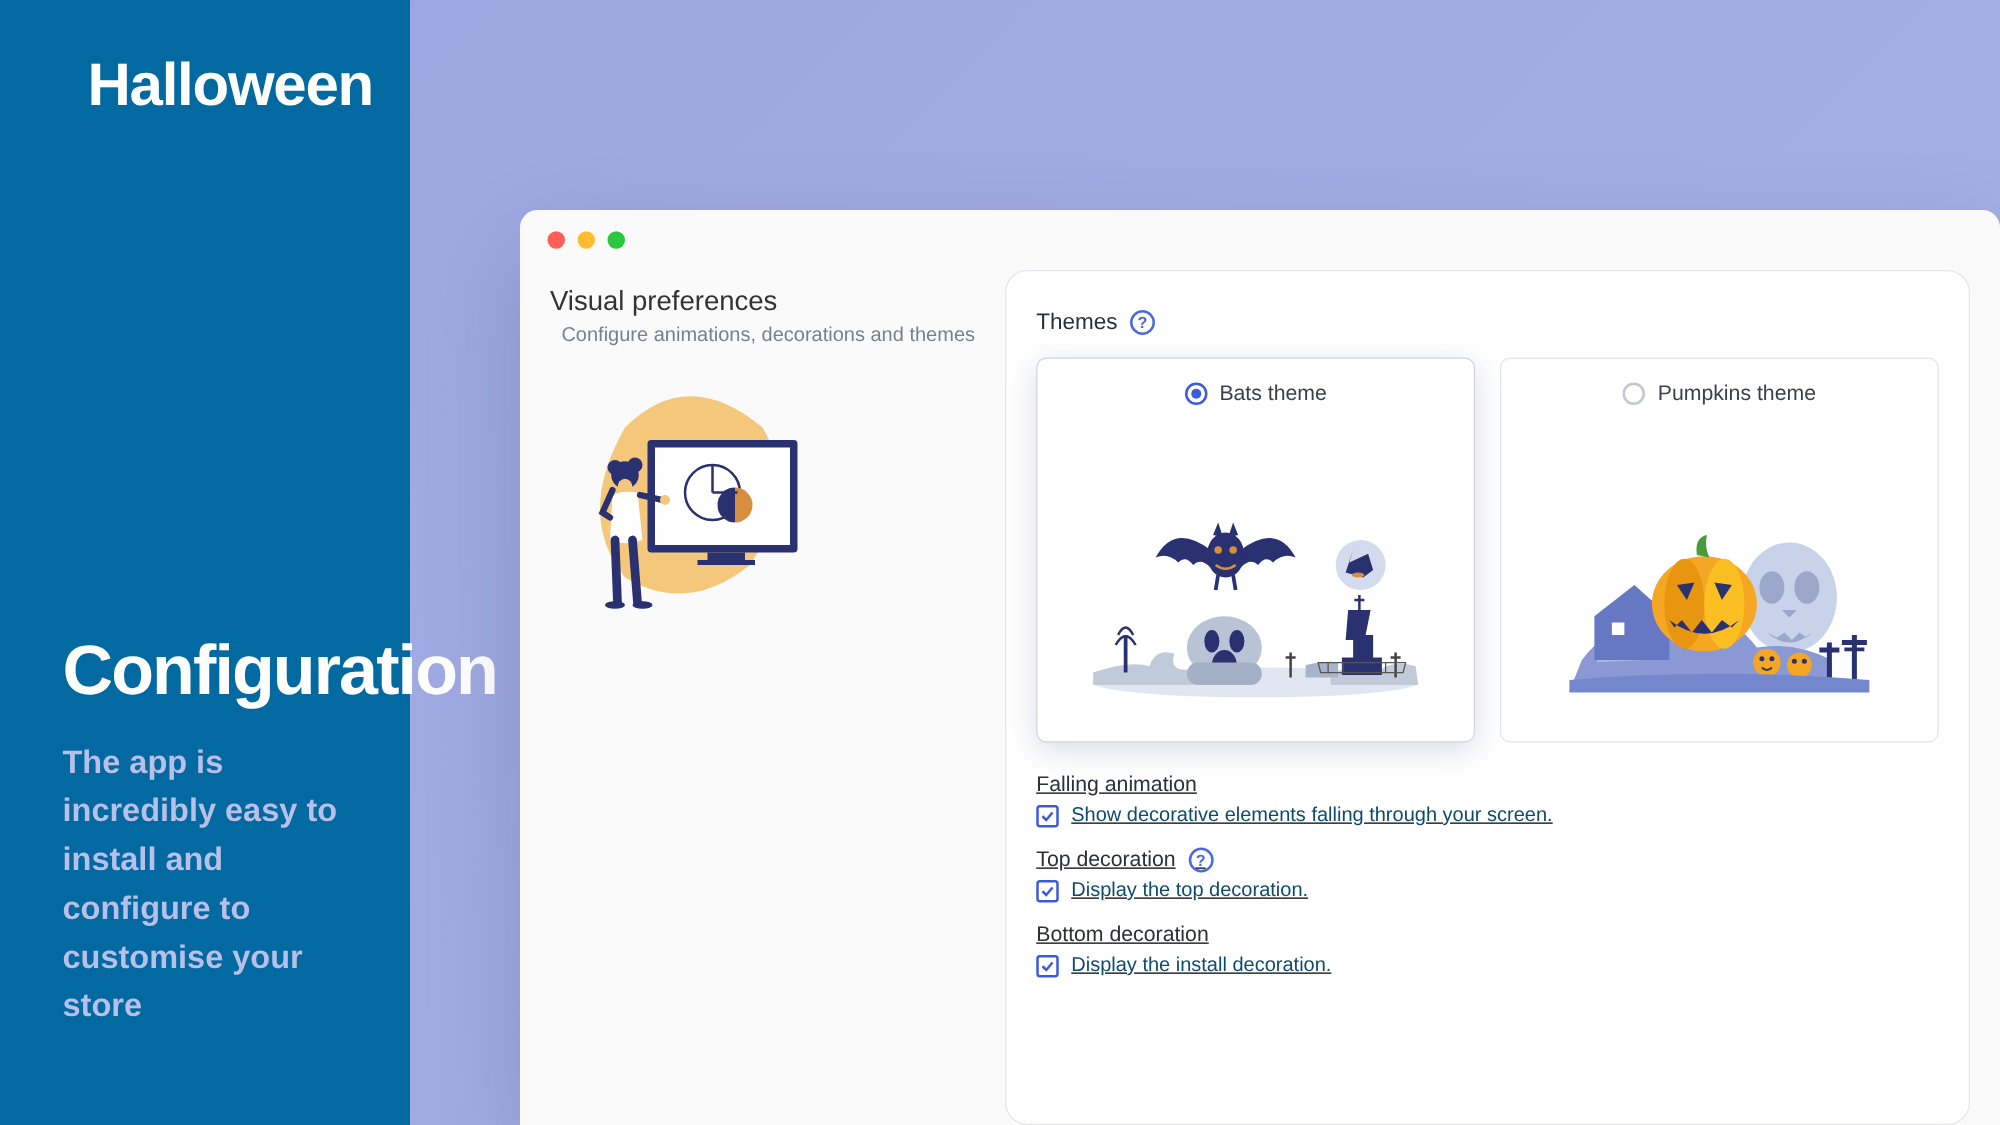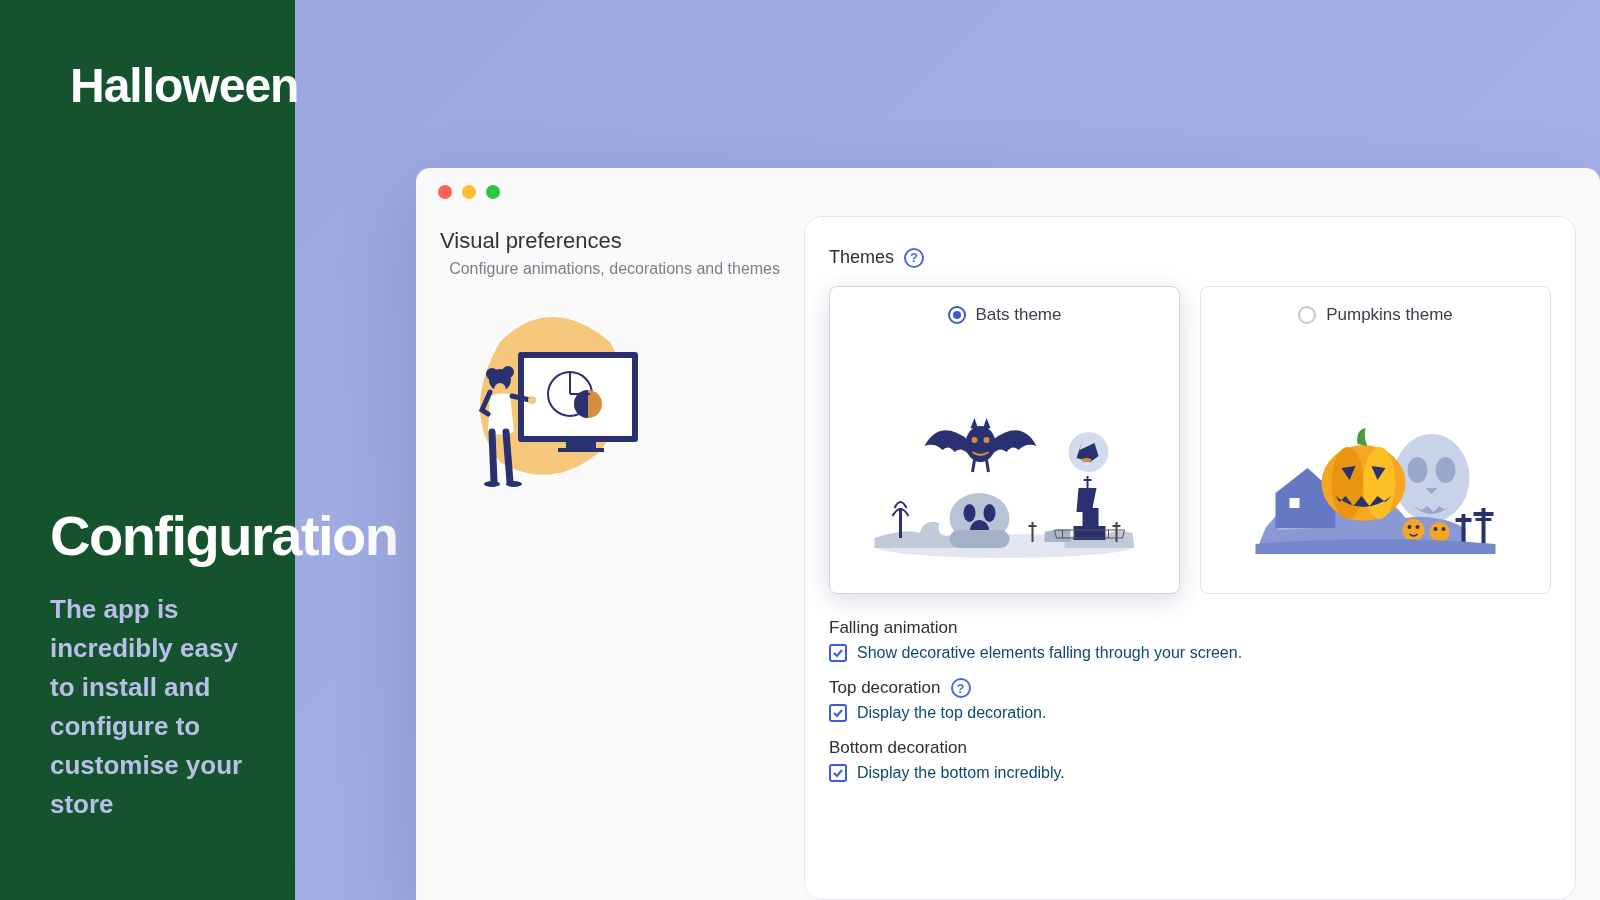--- a/index.html
+++ b/index.html
@@ -7,23 +7,23 @@
   width: 1600px;
   height: 900px;
   background: linear-gradient(135deg, #9BA6E0 0%, #A8B2E8 100%);
   font-family: -apple-system, BlinkMacSystemFont, "Segoe UI", Helvetica, Arial, sans-serif;
   overflow: hidden;
   position: relative;
 }
 .sidebar {
   position: absolute;
   left: 0; top: 0;
-  width: 295px; height: 900px;
-  background: #14532d;
-  padding: 45px 50px;
+  width: 328px; height: 900px;
+  background: #0369a1;
+  padding: 28px 50px;
   color: #fff;
 }
 .brand { display: flex; align-items: center; gap: 20px; }
 .brand-icon {
   width: 80px; height: 80px;
   border-radius: 12px;
   background: radial-gradient(circle at 50% 40%, #f59e0b 40%, #1a1a2e 75%);
   position: relative;
   overflow: hidden;
 }
@@ -86,21 +86,21 @@
 .radio-outer {
   width: 18px; height: 18px; border: 2px solid #C2C7D1; border-radius: 50%;
   display: inline-flex; align-items: center; justify-content: center;
 }
 .selected .radio-outer { border-color: #3C5BD9;}
 .radio-inner { width: 8px; height: 8px; border-radius: 50%; background: transparent;}
 .selected .radio-inner { background: #3C5BD9;}
 .theme-img { flex:1; display: flex; align-items: center; justify-content: center; min-height: 230px;}
 .theme-img svg { width: 100%; height: 200px; }
 
-.setting-group { margin-top: 0; margin-bottom: 16px;}
+.setting-group { margin-top: 0; margin-bottom: 16px; text-decoration: underline;}
 .setting-label { font-size: 17px; color: #2b2f36; font-weight: 500; display: flex; align-items: center; gap: 10px; margin-bottom: 6px;}
 .setting-check { display: flex; align-items: center; gap: 10px; font-size: 16px; color: #0c4a6e;}
 .cbox {
   width: 18px; height: 18px; border: 2px solid #3C5BD9; border-radius: 3px;
   display: inline-flex; align-items: center; justify-content: center;
   background: #fff;
 }
 .cbox svg { width: 12px; height: 12px; }
 </style>
 </head>
@@ -302,18 +302,18 @@
       <div class="setting-group">
         <div class="setting-label">
           <span>Bottom decoration</span>
         </div>
         <label class="setting-check">
           <span class="cbox">
               <svg viewBox="0 0 12 12">
                 <polyline points="2,6 5,9 10,3" fill="none" stroke="#3C5BD9" stroke-width="2"></polyline>
               </svg>
             </span>
-          <span>Display the bottom incredibly.</span>
+          <span>Display the install decoration.</span>
         </label>
       </div>
     </div>
   </div>
 </div>
 
 </body></html>

